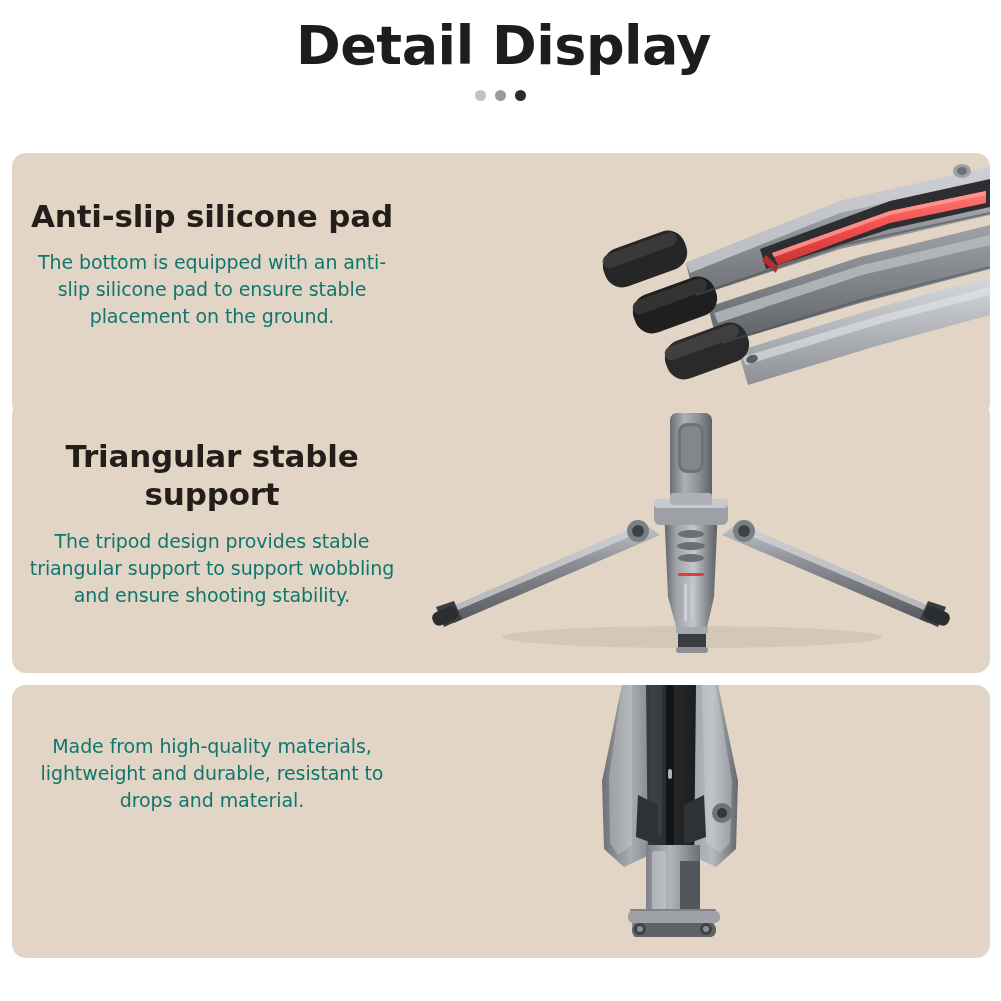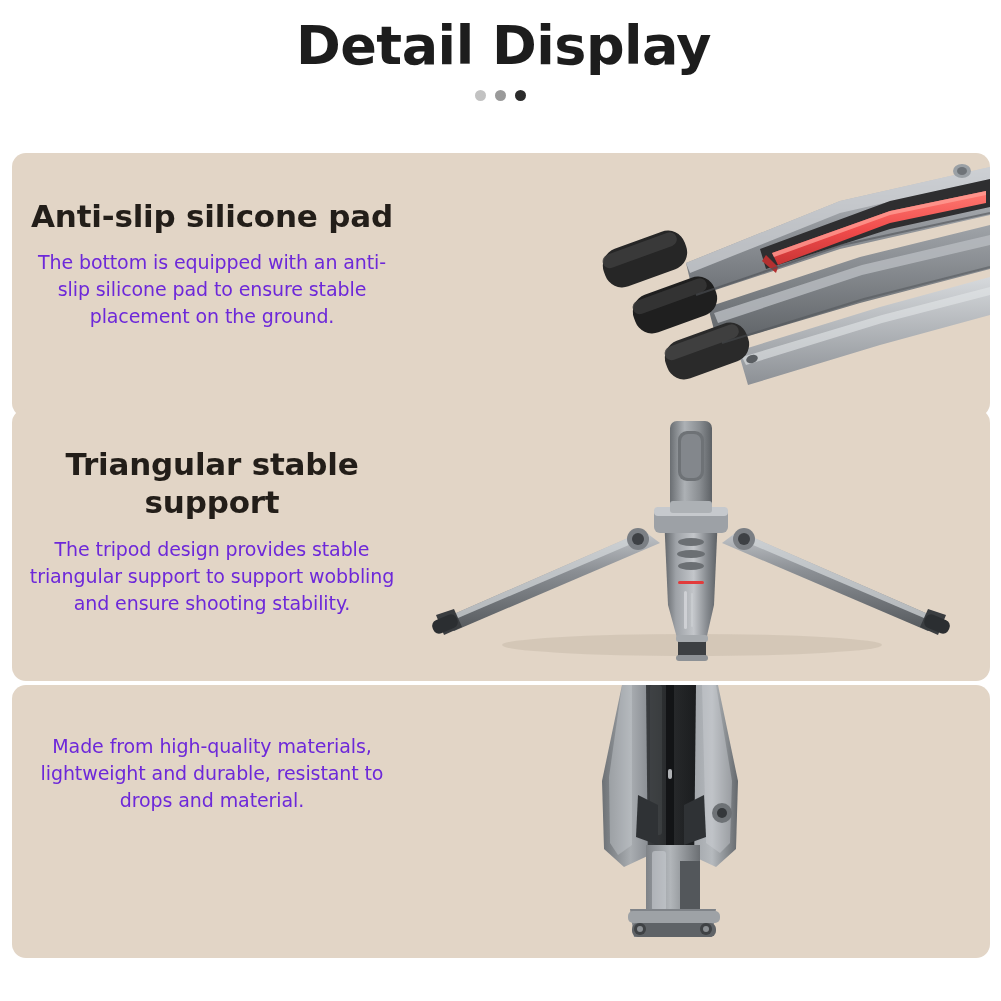--- a/index.html
+++ b/index.html
@@ -80,21 +80,21 @@
   .card-heading {
     font-size: 31px;
     font-weight: 700;
     color: #231e19;
     line-height: 1.24;
     margin: 0 0 14px 0;
     letter-spacing: -0.2px;
   }
   .card-body {
     font-size: 19px;
-    color: #6d28d9;
+    color: #0f766e;
     line-height: 1.42;
     margin: 0;
     letter-spacing: -0.1px;
   }
 
   
   .art {
     position: absolute;
     z-index: 1;
     pointer-events: none;
@@ -175,21 +175,21 @@
         <path d="M 106 150 L 252 100 L 400 68" stroke="#4e5256" stroke-width="2" fill="none" opacity="0.6"></path>
         <path d="M 132 198 L 274 154 L 400 122" stroke="#4e5256" stroke-width="2" fill="none" opacity="0.5"></path>
       </svg>
     </div>
     <div class="card-text">
       <div class="card-heading">Anti-slip silicone pad</div>
       <div class="card-body">The bottom is equipped with an anti-slip silicone pad to ensure stable placement on the ground.</div>
     </div>
   </div>
 
-  <div class="card" id="card-1" style="background: rgb(226, 213, 198); margin-top: 8px;">
+  <div class="card" id="card-1" style="background: rgb(226, 213, 198);">
     <div class="art" id="art-1">
       <svg viewBox="0 0 598 272" xmlns="http://www.w3.org/2000/svg">
         <defs>
           <linearGradient id="g2body" x1="0" y1="0" x2="1" y2="0">
             <stop offset="0%" stop-color="#5f6367"></stop>
             <stop offset="22%" stop-color="#9ea2a7"></stop>
             <stop offset="55%" stop-color="#c3c6ca"></stop>
             <stop offset="80%" stop-color="#85898e"></stop>
             <stop offset="100%" stop-color="#5a5e62"></stop>
           </linearGradient>

